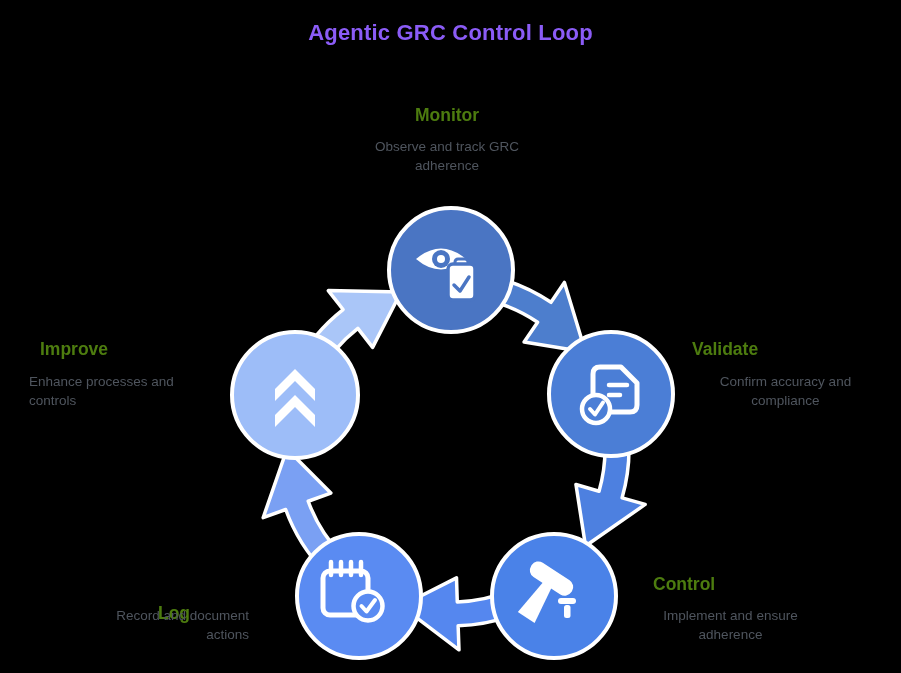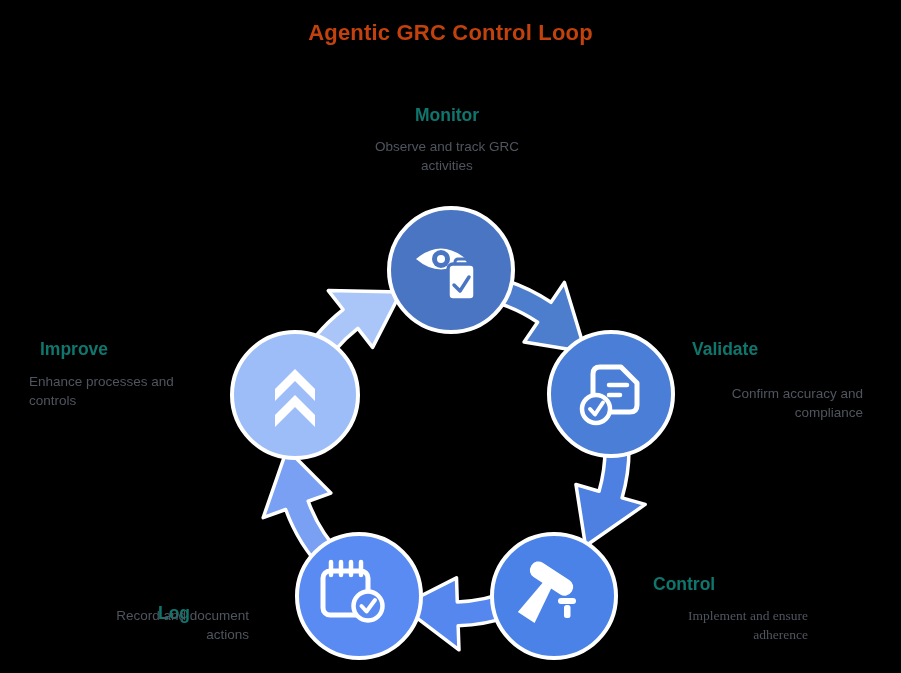--- a/index.html
+++ b/index.html
@@ -3,33 +3,33 @@
 <meta charset="utf-8">
 <style>
   html,body{margin:0;padding:0;background:#000;}
   .canvas{
     position:relative;width:901px;height:673px;background:#000;overflow:hidden;
     font-family:"Liberation Sans", sans-serif;
   }
   .canvas svg{position:absolute;left:0;top:0;}
   .title{
     position:absolute;left:0;top:20px;width:100%;text-align:center;
-    font-size:22px;font-weight:700;color:#c2410c;letter-spacing:.2px;
+    font-size:22px;font-weight:700;color:#8b5cf6;letter-spacing:.2px;
   }
-  .node-label{position:absolute;font-size:17.5px;font-weight:700;color:#0f766e;}
+  .node-label{position:absolute;font-size:17.5px;font-weight:700;color:#4d7c0f;}
   .node-desc{position:absolute;font-size:13.5px;line-height:19px;color:#4f555e;}
 
   .monitor-label{left:343px;top:105px;width:208px;text-align:center;}
   .monitor-desc{left:361px;top:137px;width:172px;text-align:center;}
 
   .validate-label{left:692px;top:339px;}
-  .validate-desc{left:708px;top:372px;width:155px;text-align:right;margin-top:12px;}
+  .validate-desc{left:708px;top:372px;width:155px;text-align:center;}
 
   .enforce-label{left:653px;top:574px;}
-  .enforce-desc{left:653px;top:606px;width:155px;text-align:right;font-family:Liberation Serif, serif;}
+  .enforce-desc{left:653px;top:606px;width:155px;text-align:center;}
 
   .log-label{left:99px;top:603px;width:150px;text-align:center;}
   .log-desc{left:99px;top:606px;width:150px;text-align:right;}
 
   .improve-label{left:40px;top:339px;width:151px;text-align:left;}
   .improve-desc{left:29px;top:372px;width:162px;}
 </style>
 </head>
 <body>
 
@@ -85,21 +85,21 @@
     <circle cx="295" cy="395" r="63" stroke="#ffffff" stroke-width="4" fill="#9dbdf8"></circle>
     <g transform="translate(295 395)">
       <path d="M 0 -26 L 20 -6 L 20 6 L 0 -14 L -20 6 L -20 -6 Z" fill="#ffffff"></path>
       <path d="M 0 0 L 20 20 L 20 32 L 0 12 L -20 32 L -20 20 Z" fill="#ffffff"></path>
     </g>
   </svg>
 
   <div class="title">Agentic GRC Control Loop</div>
 
   <div class="node-label monitor-label">Monitor</div>
-  <div class="node-desc monitor-desc">Observe and track GRC activities</div>
+  <div class="node-desc monitor-desc">Observe and track GRC adherence</div>
 
   <div class="node-label validate-label">Validate</div>
   <div class="node-desc validate-desc">Confirm accuracy and compliance</div>
 
   <div class="node-label enforce-label">Control</div>
   <div class="node-desc enforce-desc">Implement and ensure adherence</div>
 
   <div class="node-label log-label">Log</div>
   <div class="node-desc log-desc">Record and document actions</div>
 

